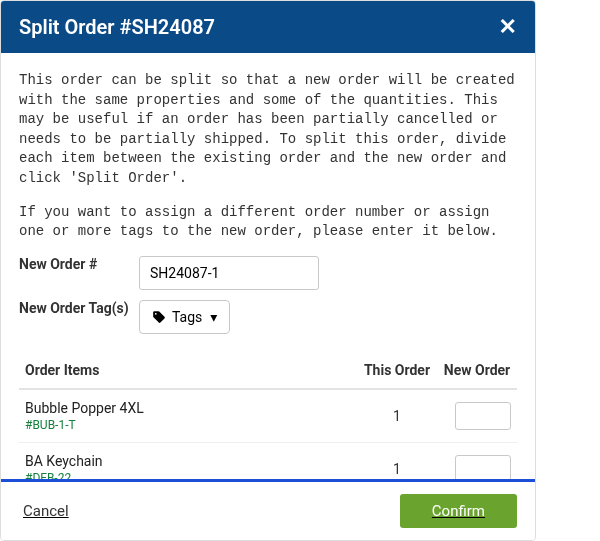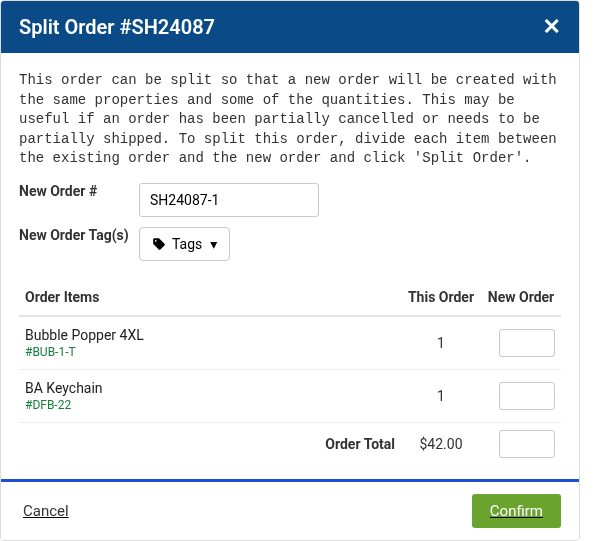--- a/index.html
+++ b/index.html
@@ -1,17 +1,17 @@
 <!DOCTYPE html>
 <html><head>
 <meta charset="utf-8">
 <style>
   * { box-sizing: border-box; font-family: -apple-system, BlinkMacSystemFont, "Segoe UI", Roboto, "Helvetica Neue", Arial, sans-serif; }
   html, body { margin: 0; padding: 0; background: #fff; }
-  .modal { width: 580px; height: 541px; position: relative; display: flex; flex-direction: column; overflow: hidden; border: 1px solid #ddd; border-radius: 4px; }
+  .modal { width: 536px; height: 541px; position: relative; display: flex; flex-direction: column; overflow: hidden; border: 1px solid #ddd; border-radius: 4px; }
   .modal-header { background: #0a4b87; color: #fff; padding: 14px 18px; display: flex; align-items: center; justify-content: space-between; }
   .modal-title { font-size: 20px; font-weight: 600; }
   .close-btn { cursor: pointer; font-size: 22px; font-weight: 700; line-height: 1; }
   .modal-body { padding: 18px 18px 0 18px; flex: 1; overflow-y: auto; color: #333; font-size: 14px; }
   .desc { margin: 0 0 14px 0; line-height: 1.4; font-family: Liberation Mono, monospace; }
   .form-row { display: flex; align-items: flex-start; margin-bottom: 10px; }
   .form-label { width: 120px; font-weight: 700; font-size: 14px; }
   .text-input { height: 34px; padding: 0 10px; border: 1px solid #c9c9c9; border-radius: 3px; font-size: 14px; width: 180px; }
   .tags-btn { height: 34px; padding: 0 12px; border: 1px solid #c9c9c9; border-radius: 4px; background: #fff; font-size: 14px; display: inline-flex; align-items: center; gap: 6px; cursor: pointer; }
   .caret { margin-left: 2px; }
@@ -22,35 +22,36 @@
   .table tbody tr.totals td { border-bottom: none; padding: 7px 6px; }
   .item-name { font-size: 14px; color: #222; }
   .item-sku { font-size: 12px; color: #15803d; margin-top: 2px; }
   .col-this { text-align: center; }
   .col-new { text-align: right; width: 80px; }
   .qty-input { width: 56px; height: 28px; border: 1px solid #c9c9c9; border-radius: 3px; text-align: center; font-size: 14px; }
   .tot-label { text-align: right; font-weight: 700; padding-right: 20px; }
   .tot-val { text-align: center; }
   .modal-footer { border-top: 3px solid #1d4ed8; padding: 12px 18px; display: flex; align-items: center; justify-content: space-between; background: #fff; text-decoration: underline; }
   .btn-cancel { background: transparent; border: none; font-size: 15px; color: #333; cursor: pointer; padding: 6px 4px; }
-  .btn-confirm { background: #6aa42f; color: #fff; border: none; border-radius: 3px; padding: 8px 18px; font-size: 15px; cursor: pointer; }
+  .btn-confirm { background: #6aa42f; color: #fff; border: none; border-radius: 3px; padding: 8px 32px; font-size: 15px; cursor: pointer; }
   .tag-icon svg { width: 14px; height: 14px; display: block; }
 </style>
 </head>
 <body>
 
 <div class="modal">
 
   <div class="modal-header">
     <div class="modal-title">Split Order #SH24087</div>
     <div class="close-btn">✕</div>
   </div>
 
   <div class="modal-body">
     <p class="desc">This order can be split so that a new order will be created with the same properties and some of the quantities. This may be useful if an order has been partially cancelled or needs to be partially shipped. To split this order, divide each item between the existing order and the new order and click 'Split Order'.</p>
+    <p class="desc">If you want to assign a different order number or assign one or more tags to the new order, please enter it below.</p>
 
     <div class="form-row">
       <div class="form-label">New Order #</div>
       <input class="text-input" type="text" value="SH24087-1" style="">
     </div>
 
     <div class="form-row">
       <div class="form-label">New Order Tag(s)</div>
       <button class="tags-btn">
         <span class="tag-icon">

